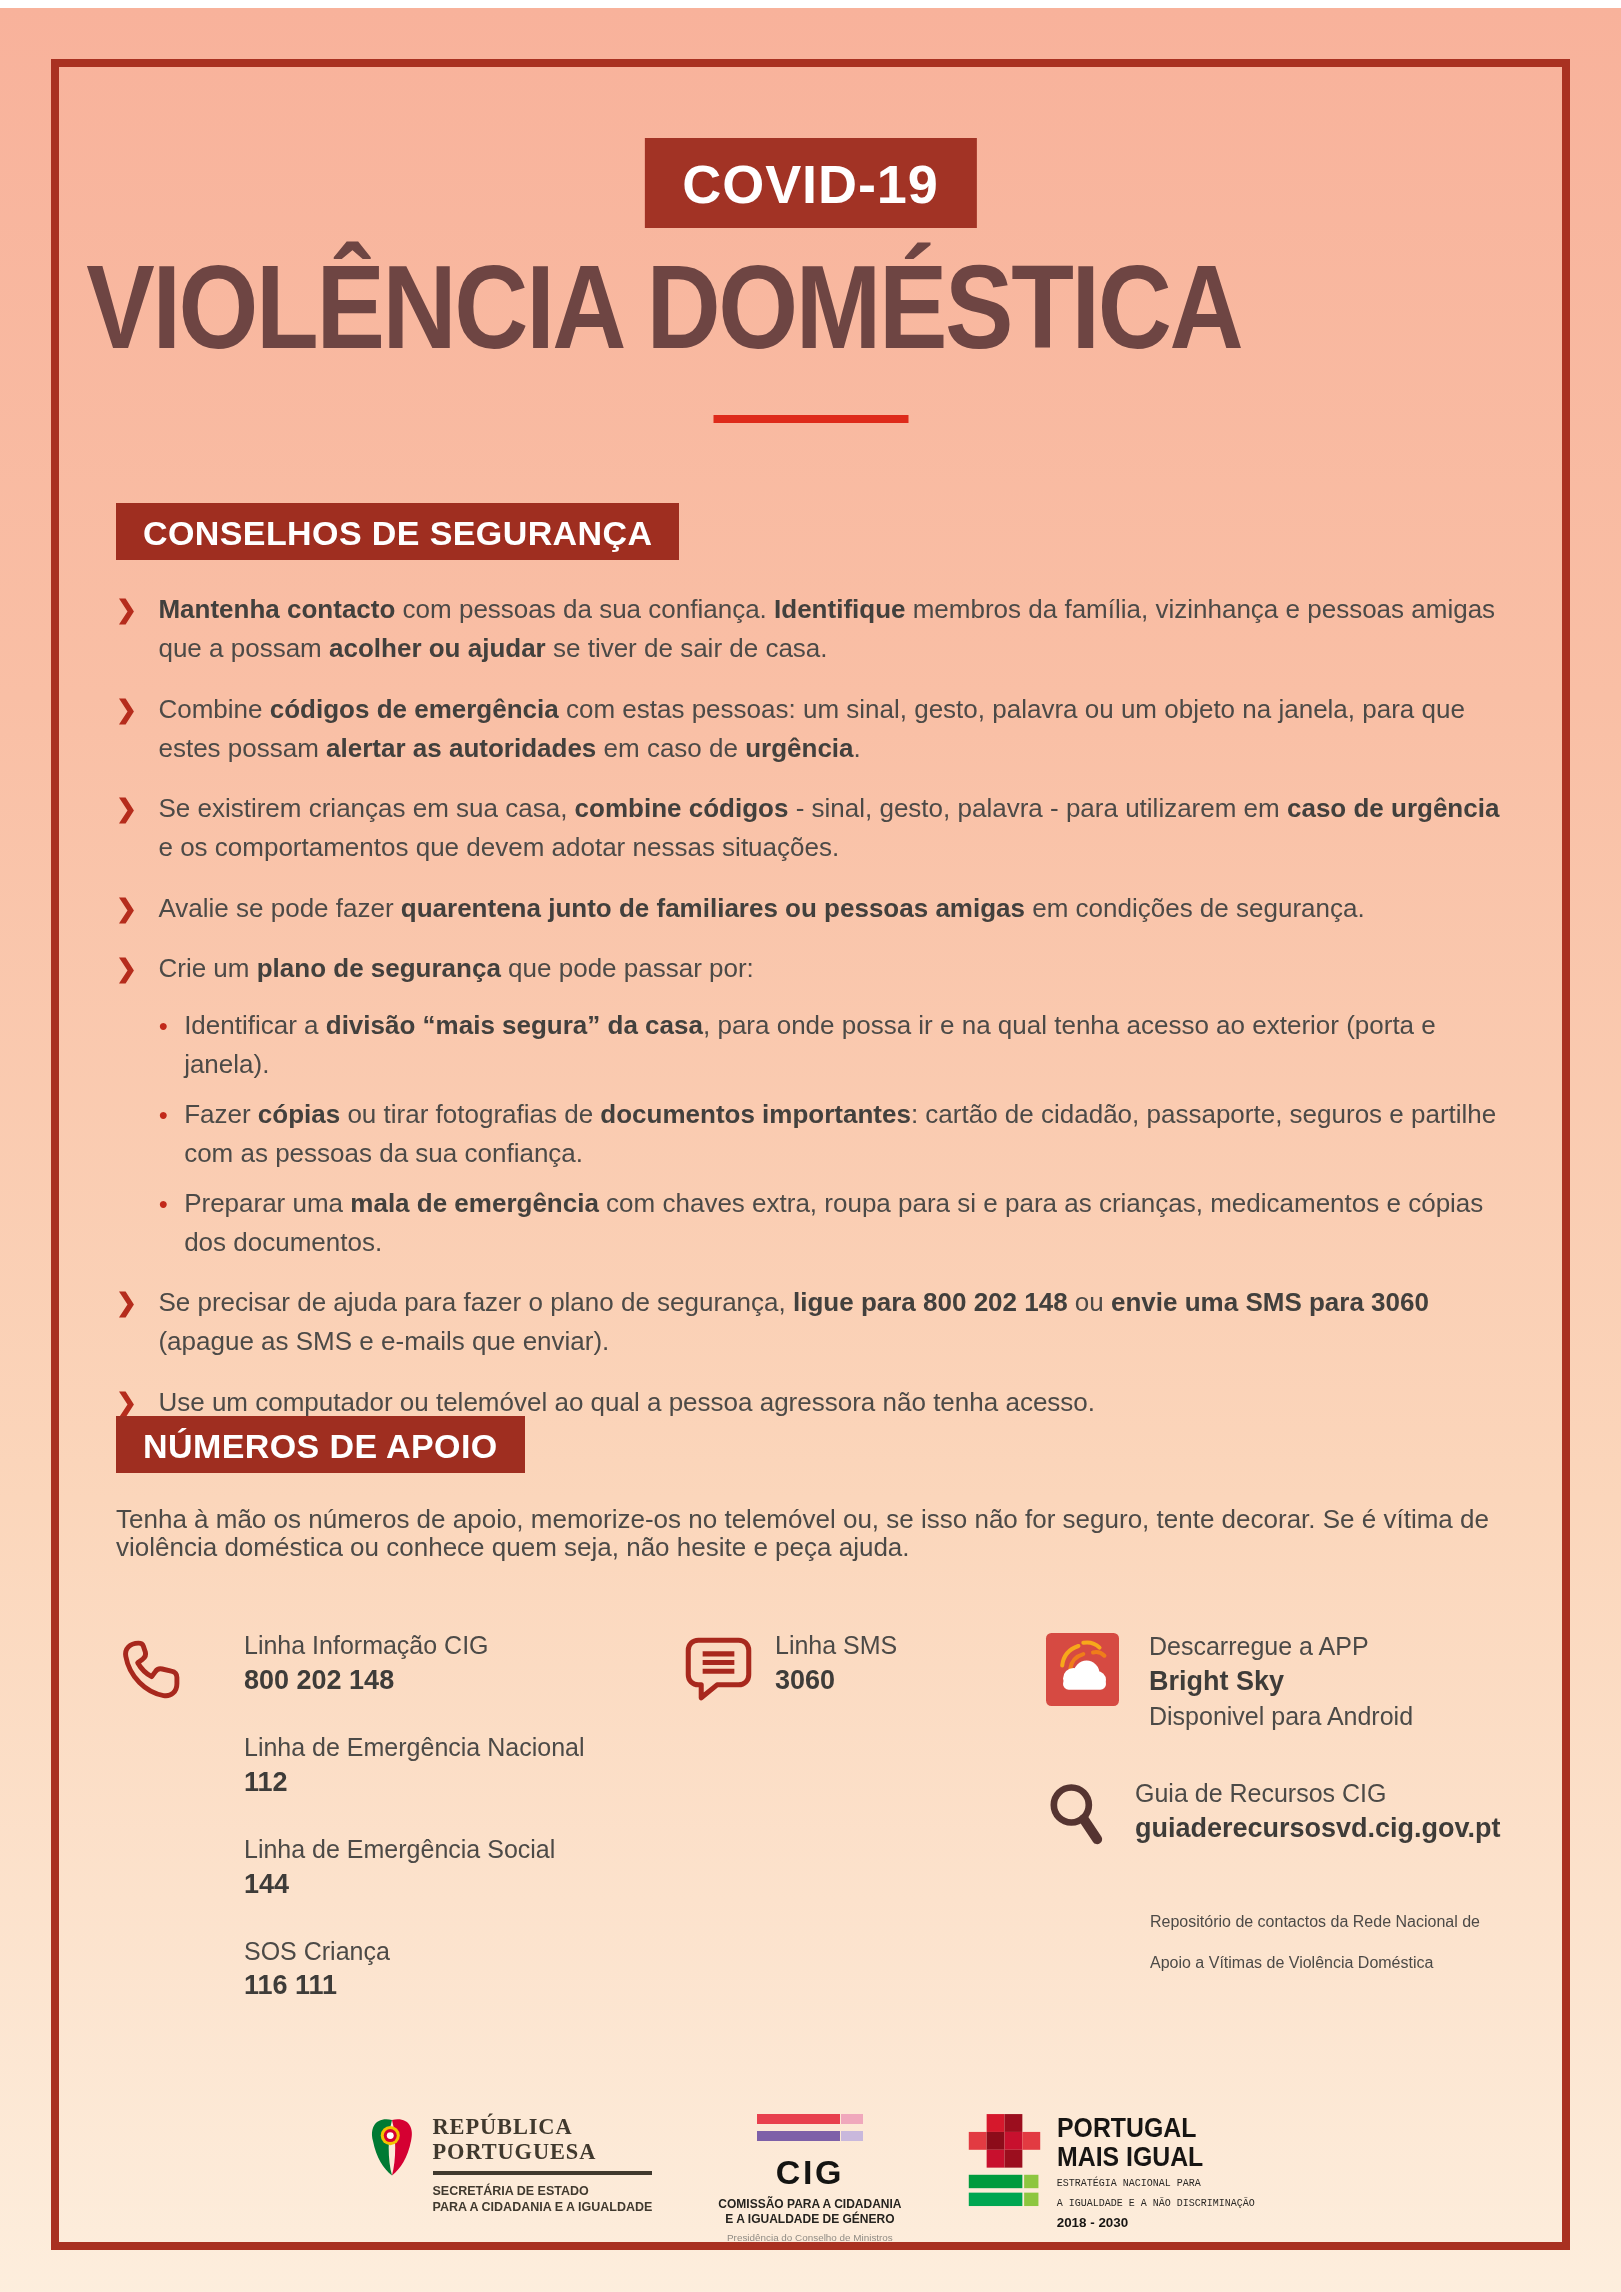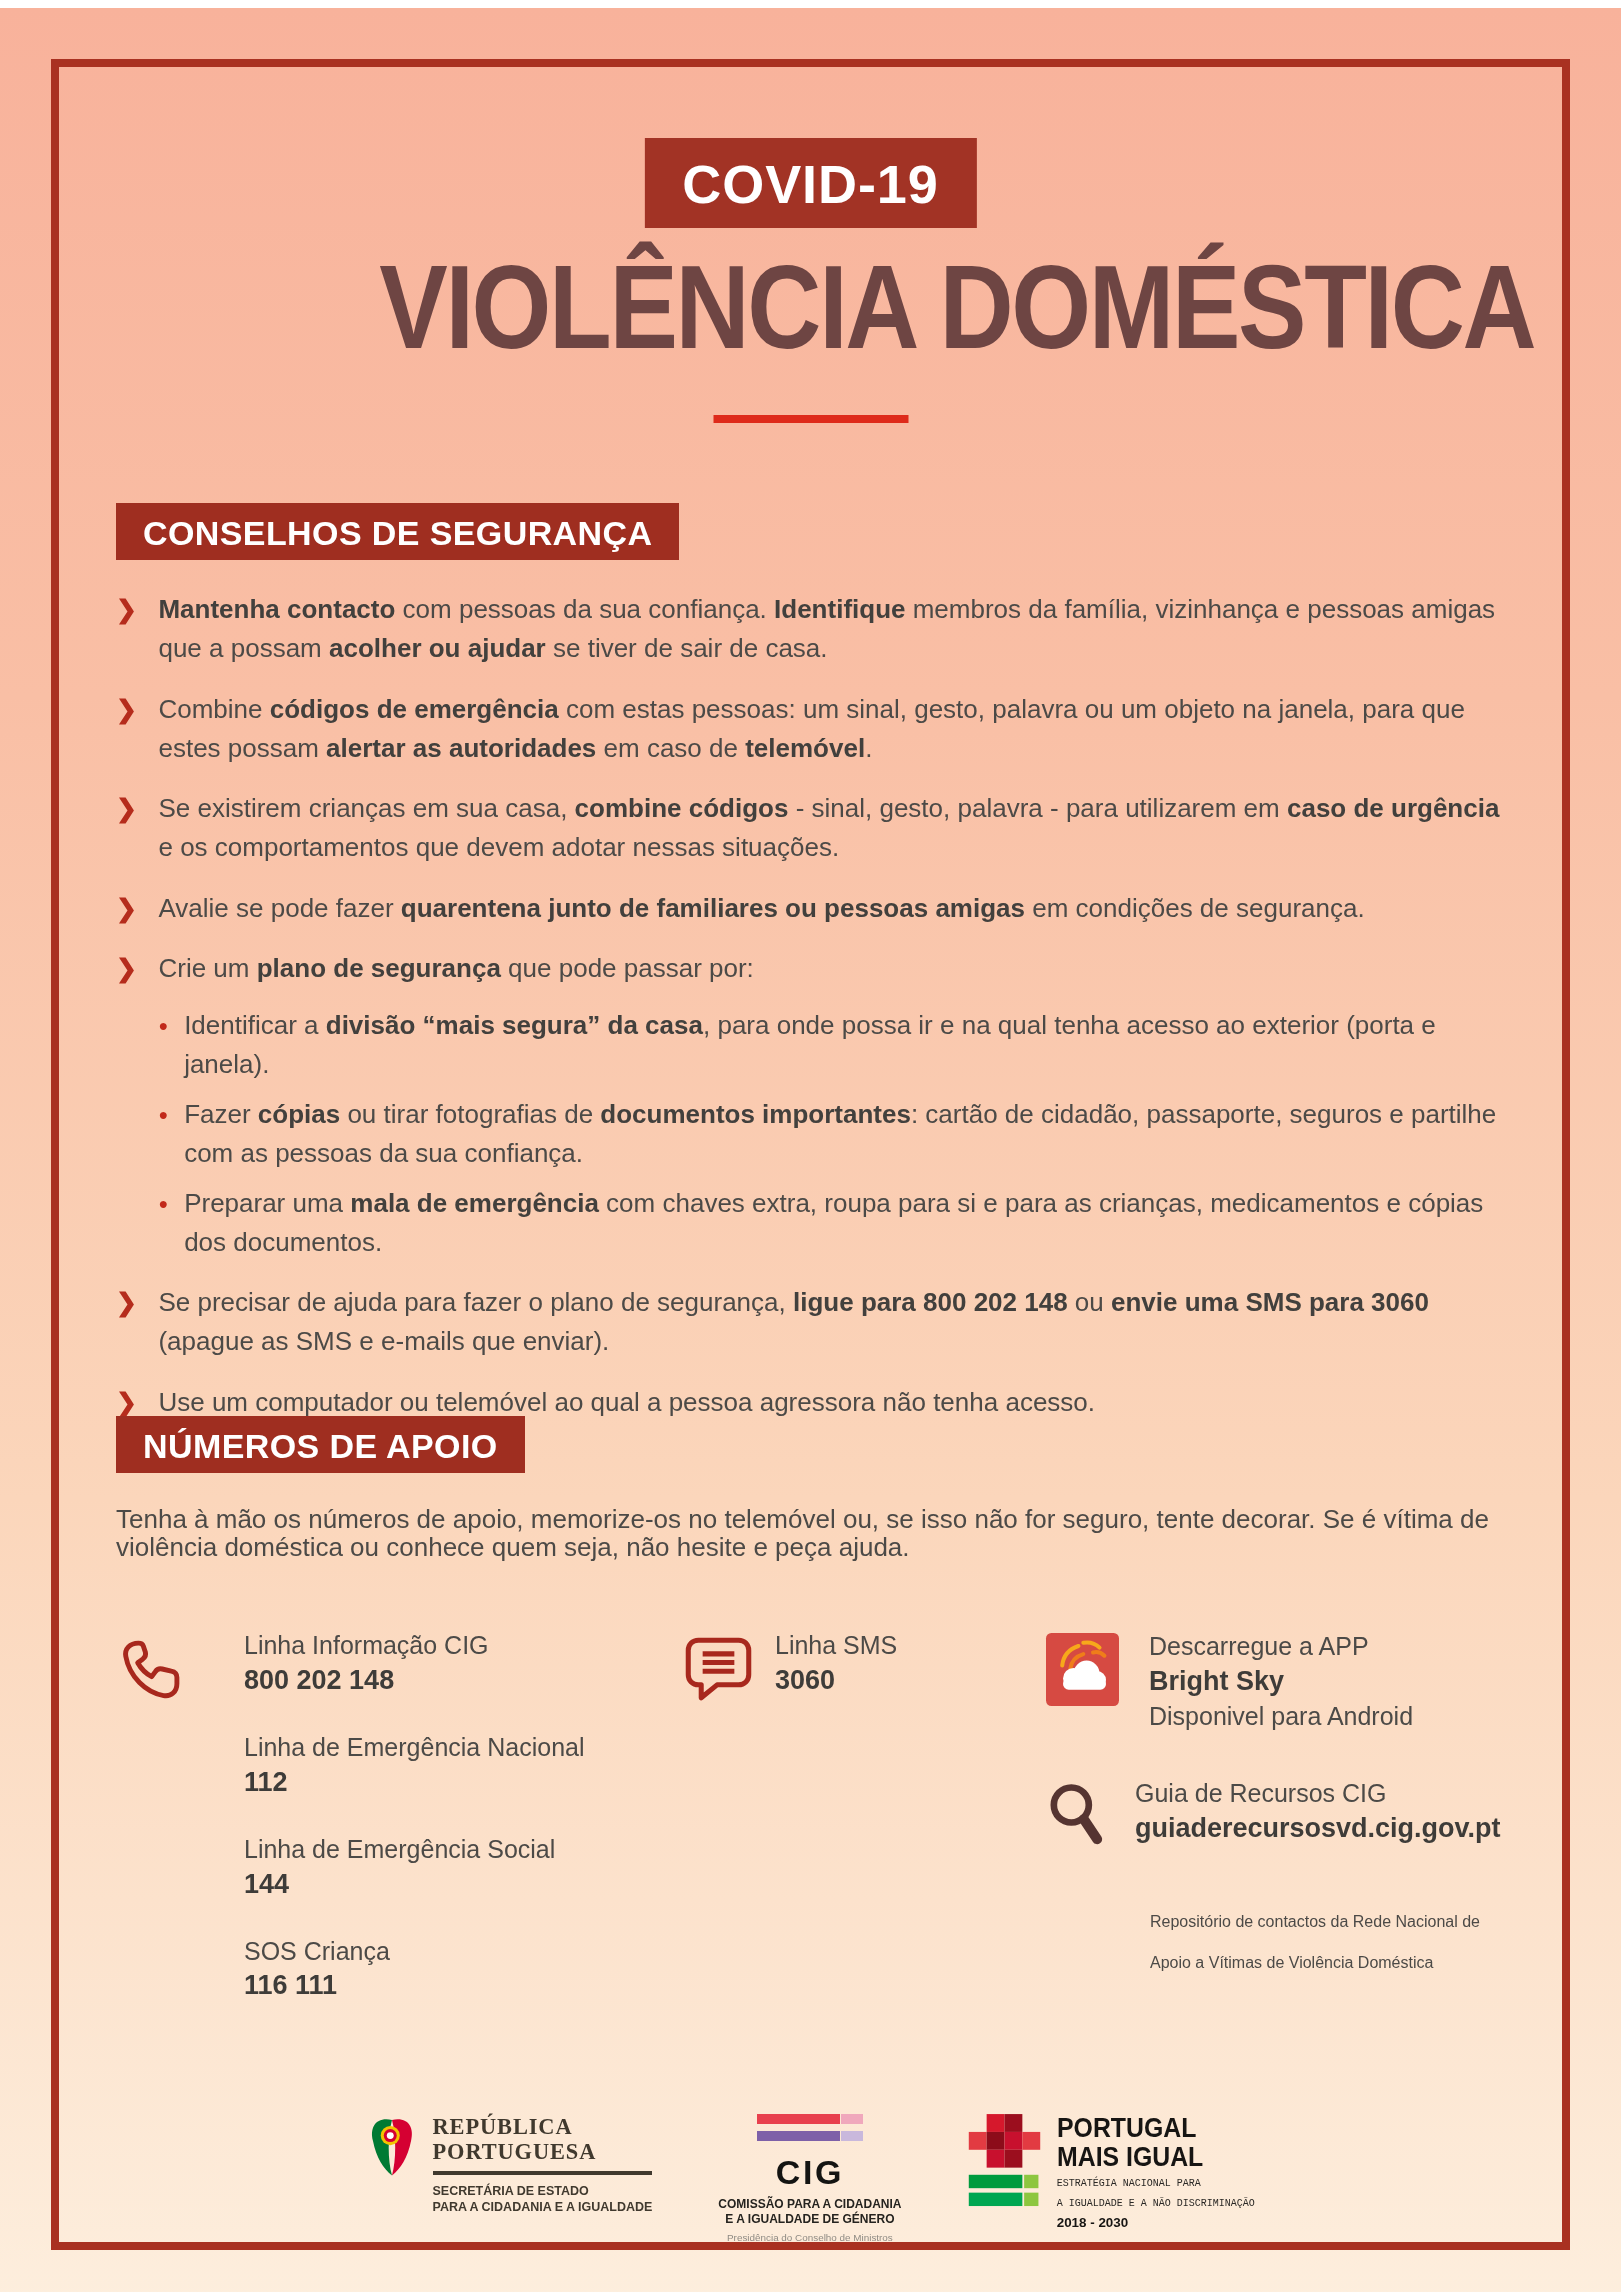--- a/index.html
+++ b/index.html
@@ -9,21 +9,21 @@
     font-family:"Liberation Sans", sans-serif;
     margin-top:8px;
   }
   .frame { position:absolute; top:51px; left:51px; right:51px; bottom:51px; border:8px solid #a93121; }
 
   .badge {
     position:absolute; top:130px; left:50%; transform:translateX(-50%);
     background:#a23325; color:#ffffff; font-weight:bold; font-size:54px; line-height:1;
     padding:19px 38px 17px; letter-spacing:0.9px; white-space:nowrap;
   }
-  .title { position:absolute; top:240px; left:0; right:0; margin:0; text-align:right; }
+  .title { position:absolute; top:240px; left:0; right:0; margin:0; text-align:left; }
   .title span {
     display:inline-block; transform:scaleX(0.87); transform-origin:center;
     color:#6e4543; font-size:118px; font-weight:bold; letter-spacing:-2.7px; line-height:1; white-space:nowrap;
   }
   .divider { position:absolute; top:407px; left:50%; transform:translateX(-50%); width:195px; height:8px; background:#de2a1a; }
 
   .sec-head {
     display:inline-block; background:#9f2e20; color:#ffffff; font-weight:bold;
     font-size:34px; line-height:1; padding:12.5px 27px 10.7px; letter-spacing:0.4px; white-space:nowrap;
   }
@@ -86,21 +86,21 @@
 
   <section class="safety">
     <div class="sec-head">CONSELHOS DE SEGURANÇA</div>
     <div class="bullets">
         <div class="bullet">
           <span class="chev">❯</span>
           <div class="btext"><span class="b">Mantenha contacto</span><span> com pessoas da sua confiança. </span><span class="b">Identifique</span><span> membros da família, vizinhança e pessoas amigas que a possam </span><span class="b">acolher ou ajudar</span><span> se tiver de sair de casa.</span></div>
         </div>
         <div class="bullet">
           <span class="chev">❯</span>
-          <div class="btext"><span>Combine </span><span class="b">códigos de emergência</span><span> com estas pessoas: um sinal, gesto, palavra ou um objeto na janela, para que estes possam </span><span class="b">alertar as autoridades</span><span> em caso de </span><span class="b">telemóvel</span><span>.</span></div>
+          <div class="btext"><span>Combine </span><span class="b">códigos de emergência</span><span> com estas pessoas: um sinal, gesto, palavra ou um objeto na janela, para que estes possam </span><span class="b">alertar as autoridades</span><span> em caso de </span><span class="b">urgência</span><span>.</span></div>
         </div>
         <div class="bullet">
           <span class="chev">❯</span>
           <div class="btext"><span>Se existirem crianças em sua casa, </span><span class="b">combine códigos</span><span> - sinal, gesto, palavra - para utilizarem em </span><span class="b">caso de urgência</span><span> e os comportamentos que devem adotar nessas situações.</span></div>
         </div>
         <div class="bullet">
           <span class="chev">❯</span>
           <div class="btext"><span>Avalie se pode fazer </span><span class="b">quarentena junto de familiares ou pessoas amigas</span><span> em condições de segurança.</span></div>
         </div>
         <div class="bullet">

